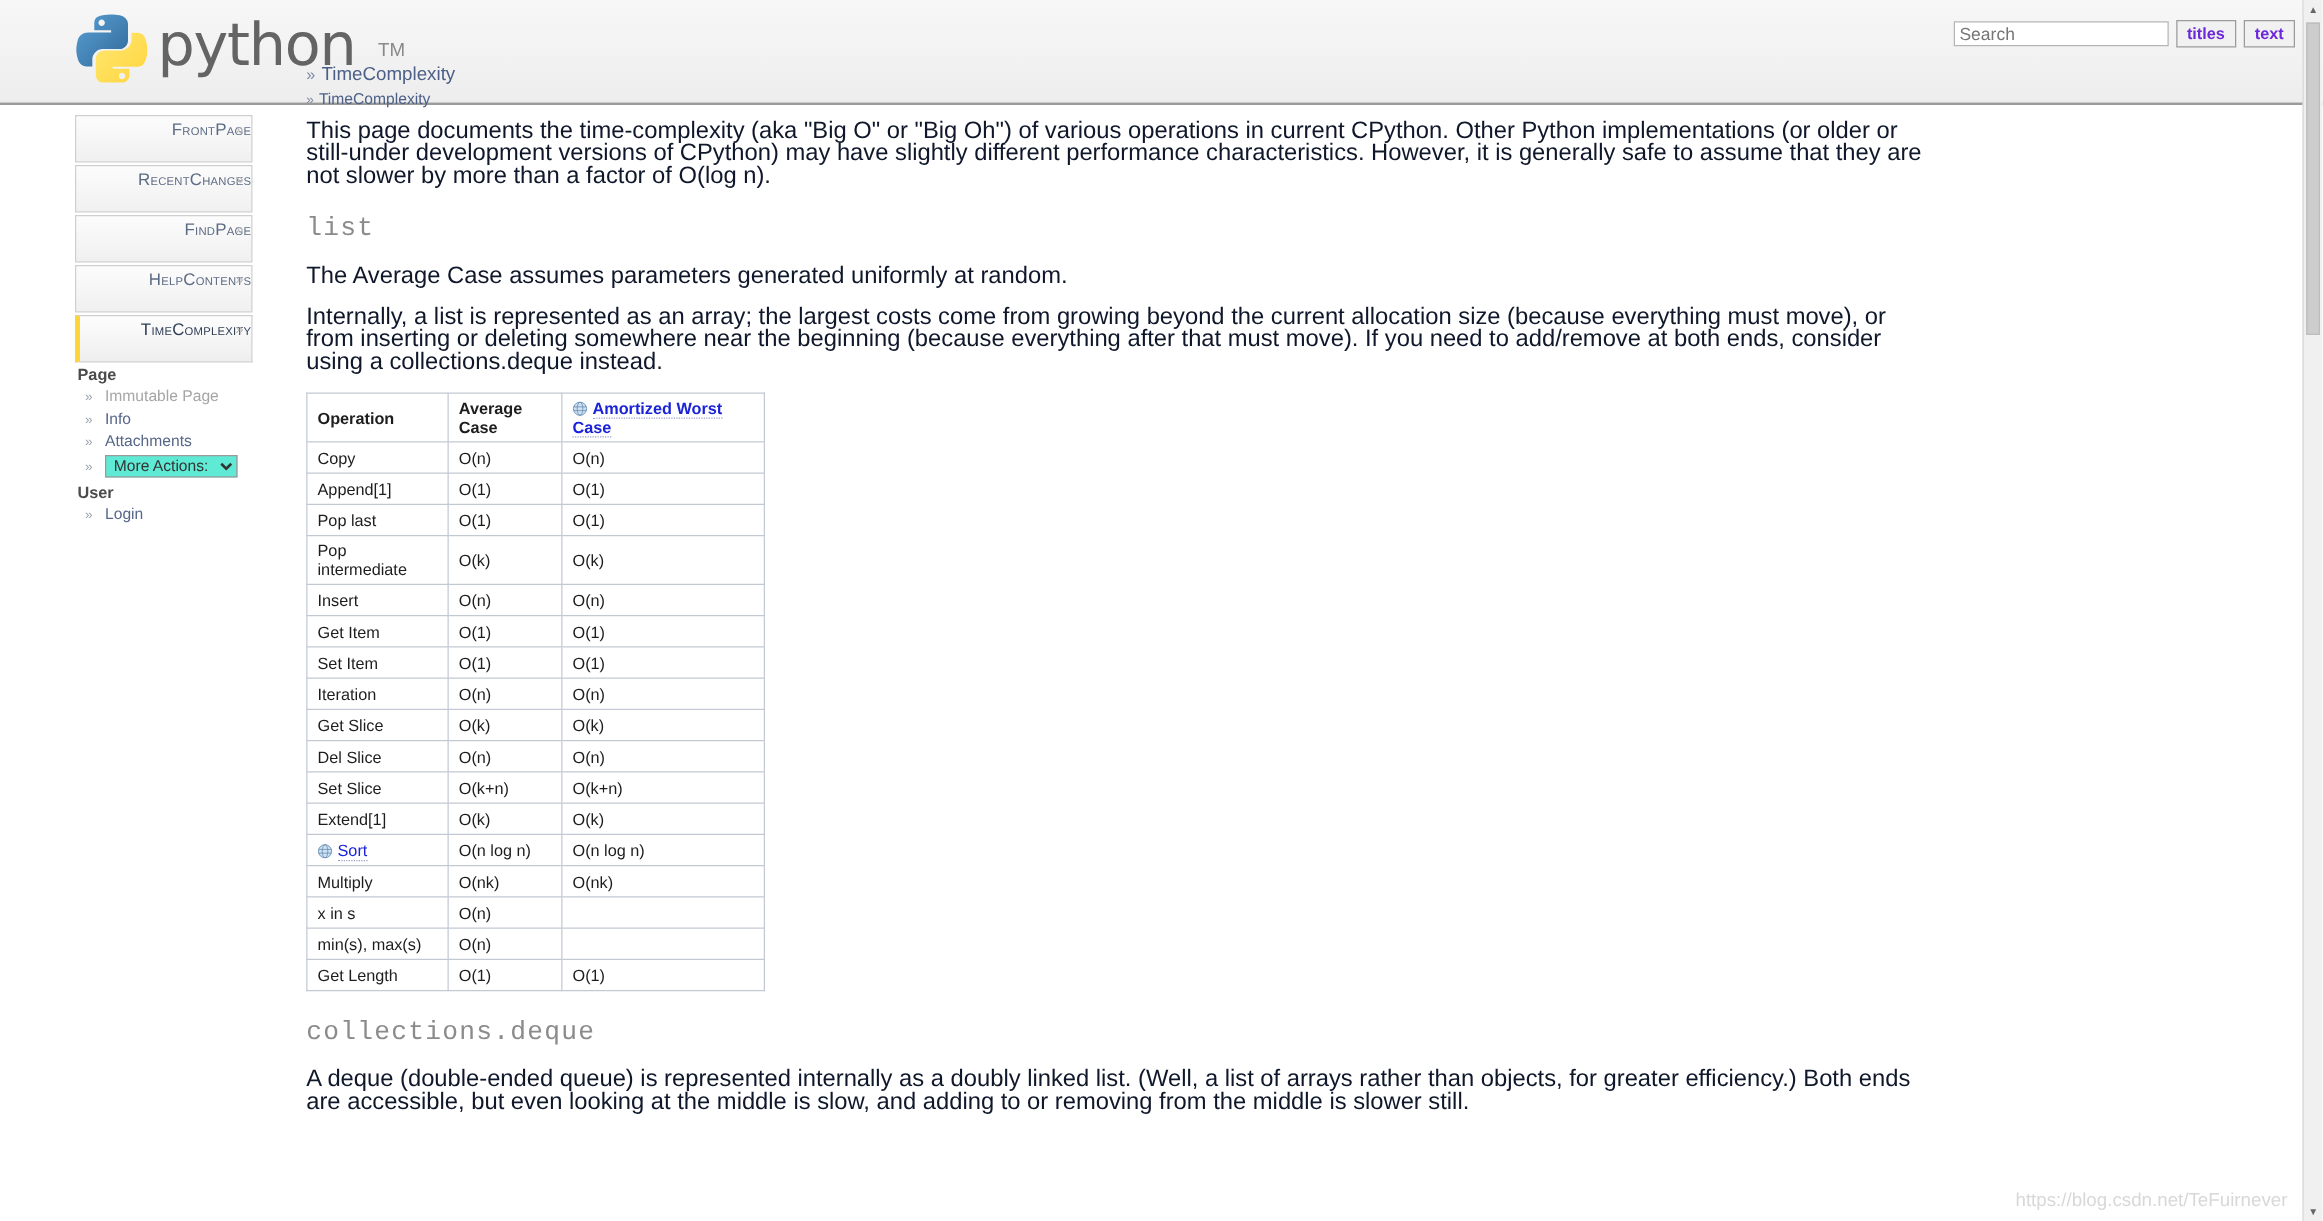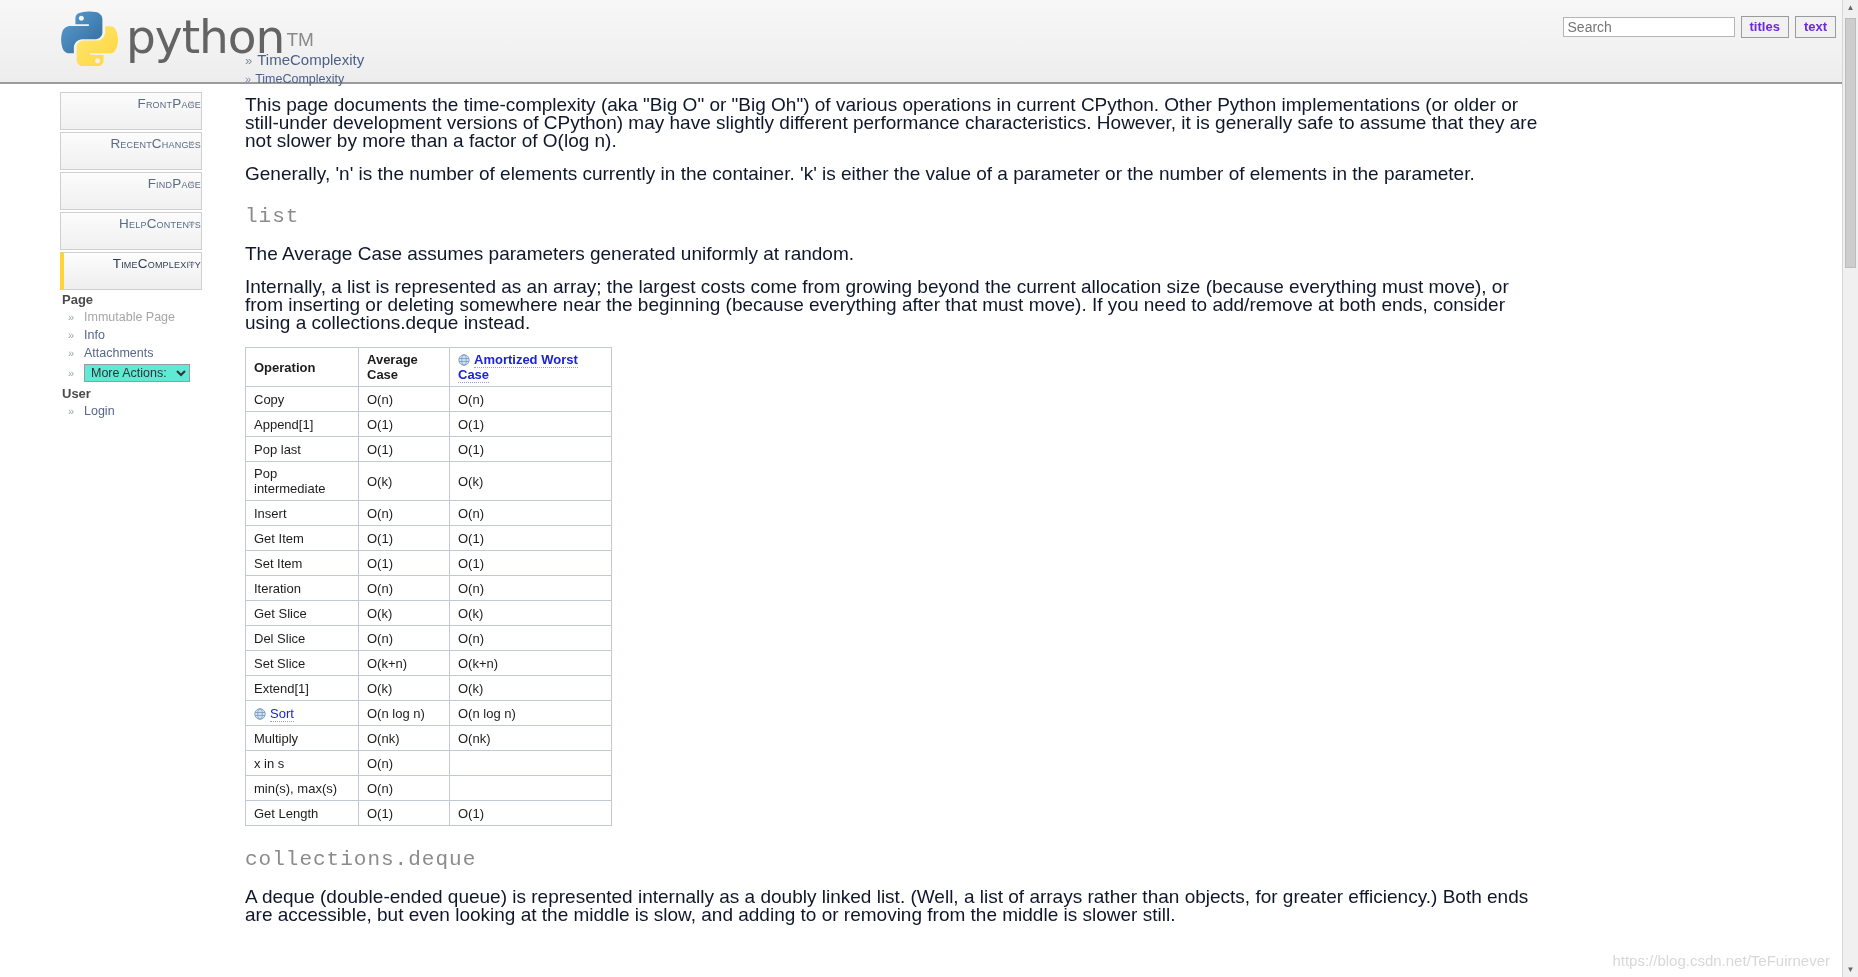--- a/index.html
+++ b/index.html
@@ -36,23 +36,23 @@
   .logo-word {
     font-family: "DejaVu Sans", sans-serif;
     font-size: 47px;
     color: #646464;
     letter-spacing: -1px;
     line-height: 54px;
     margin-left: 8px;
     font-weight: 400;
   }
   .logo-tm {
-    font-size: 19px;
+    font-size: 15px;
     color: #8a8a8a;
-    margin-left: 2px;
+    margin-left: 18px;
     margin-top: 6px;
     font-family: "Liberation Sans", sans-serif;
   }
 
   #search-area {
     position: absolute;
     right: 22px;
     top: 16px;
     display: flex;
     align-items: center;
@@ -358,21 +358,20 @@
   </div>
 </div>
 
 <div id="content">
 
   <div id="crumb-sub">
     <span class="chev">»</span><a class="crumb-link">TimeComplexity</a>
   </div>
 
   <p class="para">This page documents the time-complexity (aka "Big O" or "Big Oh") of various operations in current CPython. Other Python implementations (or older or still-under development versions of CPython) may have slightly different performance characteristics. However, it is generally safe to assume that they are not slower by more than a factor of O(log n).</p>
-  <p class="para">Generally, 'n' is the number of elements currently in the container. 'k' is either the value of a parameter or the number of elements in the parameter.</p>
 
   <h2 class="code-head">list</h2>
 
   <p class="para">The Average Case assumes parameters generated uniformly at random.</p>
   <p class="para">Internally, a list is represented as an array; the largest costs come from growing beyond the current allocation size (because everything must move), or from inserting or deleting somewhere near the beginning (because everything after that must move). If you need to add/remove at both ends, consider using a collections.deque instead.</p>
 
   <table class="ctable">
     <thead>
       <tr>
         <th class="c0">Operation</th>

